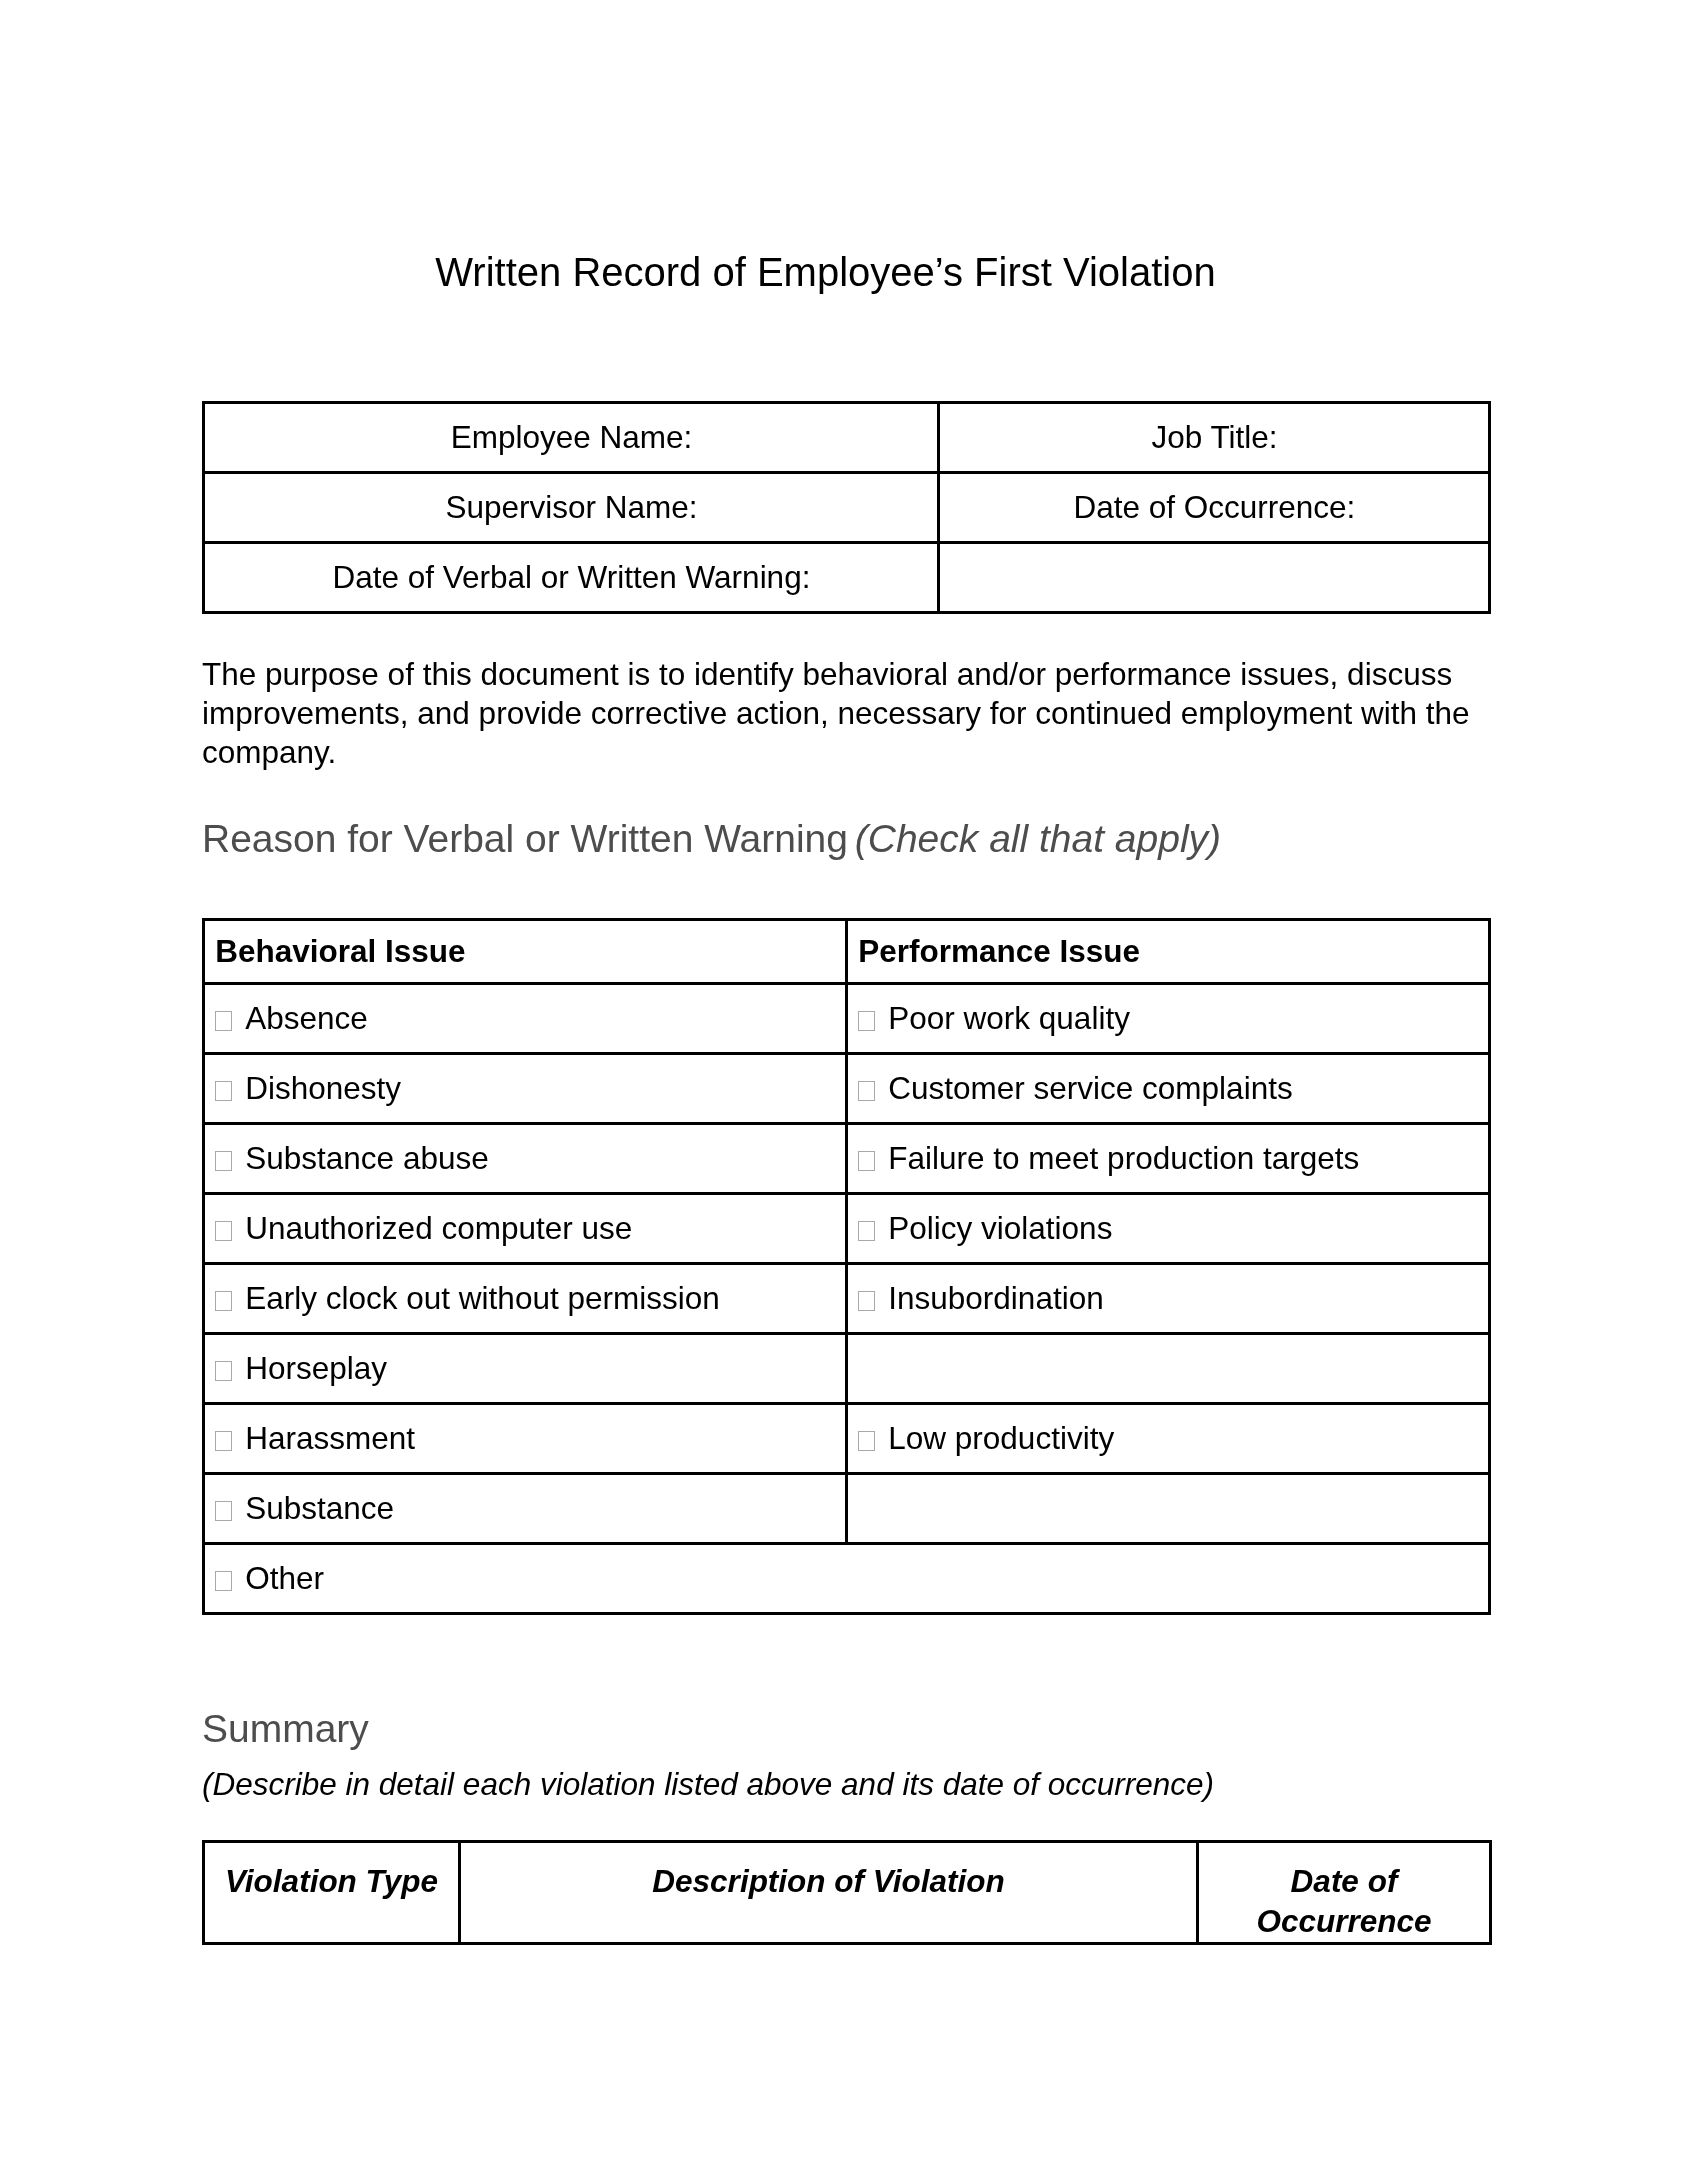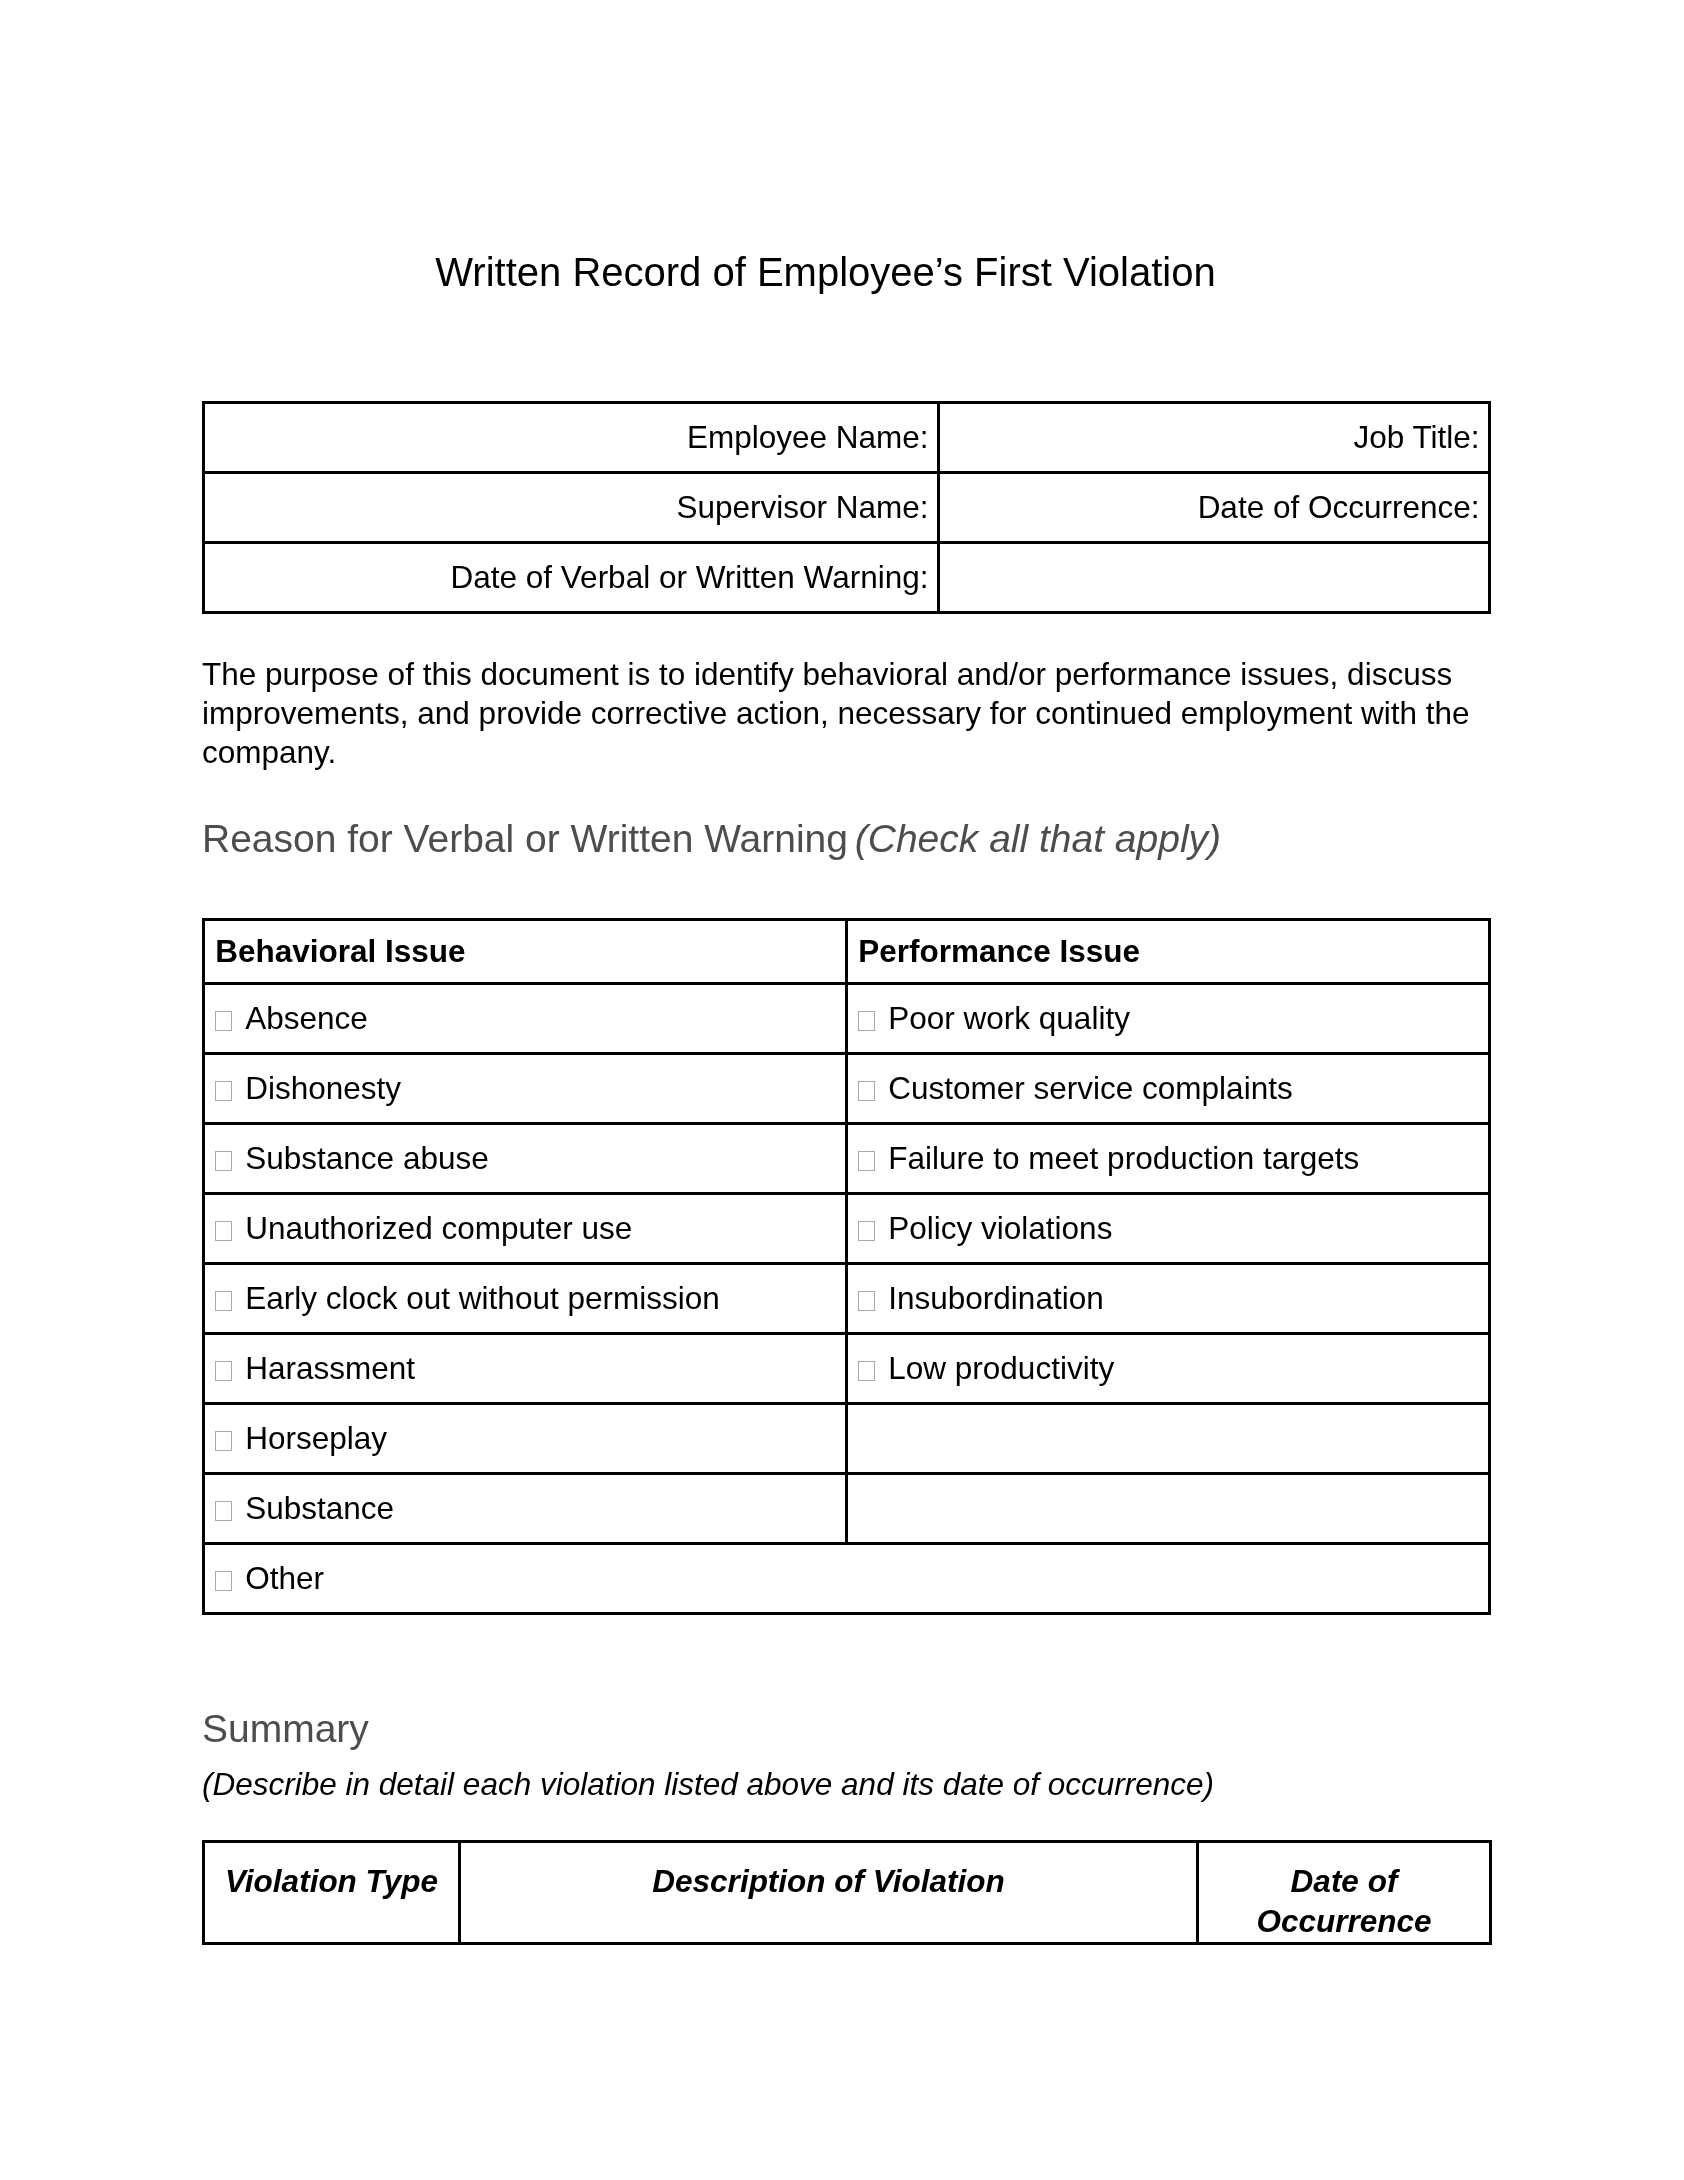--- a/index.html
+++ b/index.html
@@ -37,21 +37,21 @@
   }
   .grid td, .grid th { border: 3.4px solid #000000; background: #ffffff; }
 
   
   .info-table { margin-top: 107px; }
   .info-table td {
     height: 67px;
     font-size: 31.5px;
     padding: 0 8.5px 0 9.4px;
     vertical-align: middle;
-    text-align: right;
+    text-align: center;
   }
   .info-table .c1 { width: 735px; }
   .info-table .c2 { width: 551px; }
 
   .purpose {
     margin: 41px 0 8px 0;
     width: 1278px;
     font-size: 31.5px;
     line-height: 39px;
     color: #000000;
@@ -179,26 +179,26 @@
         </tr>
         <tr>
           <td><span class="cb"></span><span>Unauthorized computer use</span></td>
           <td><span class="cb"></span><span>Policy violations</span></td>
         </tr>
         <tr>
           <td><span class="cb"></span><span>Early clock out without permission</span></td>
           <td><span class="cb"></span><span>Insubordination</span></td>
         </tr>
         <tr>
+          <td><span class="cb"></span><span>Horseplay</span></td>
+          <td></td>
+        </tr>
+        <tr>
           <td><span class="cb"></span><span>Harassment</span></td>
           <td><span class="cb"></span><span>Low productivity</span></td>
-        </tr>
-        <tr>
-          <td><span class="cb"></span><span>Horseplay</span></td>
-          <td></td>
         </tr>
         <tr>
           <td><span class="cb"></span><span>Substance</span></td>
           <td></td>
         </tr>
         <tr>
           <td colspan="2"><span class="cb"></span><span>Other</span></td>
         </tr>
       </tbody>
     </table>

